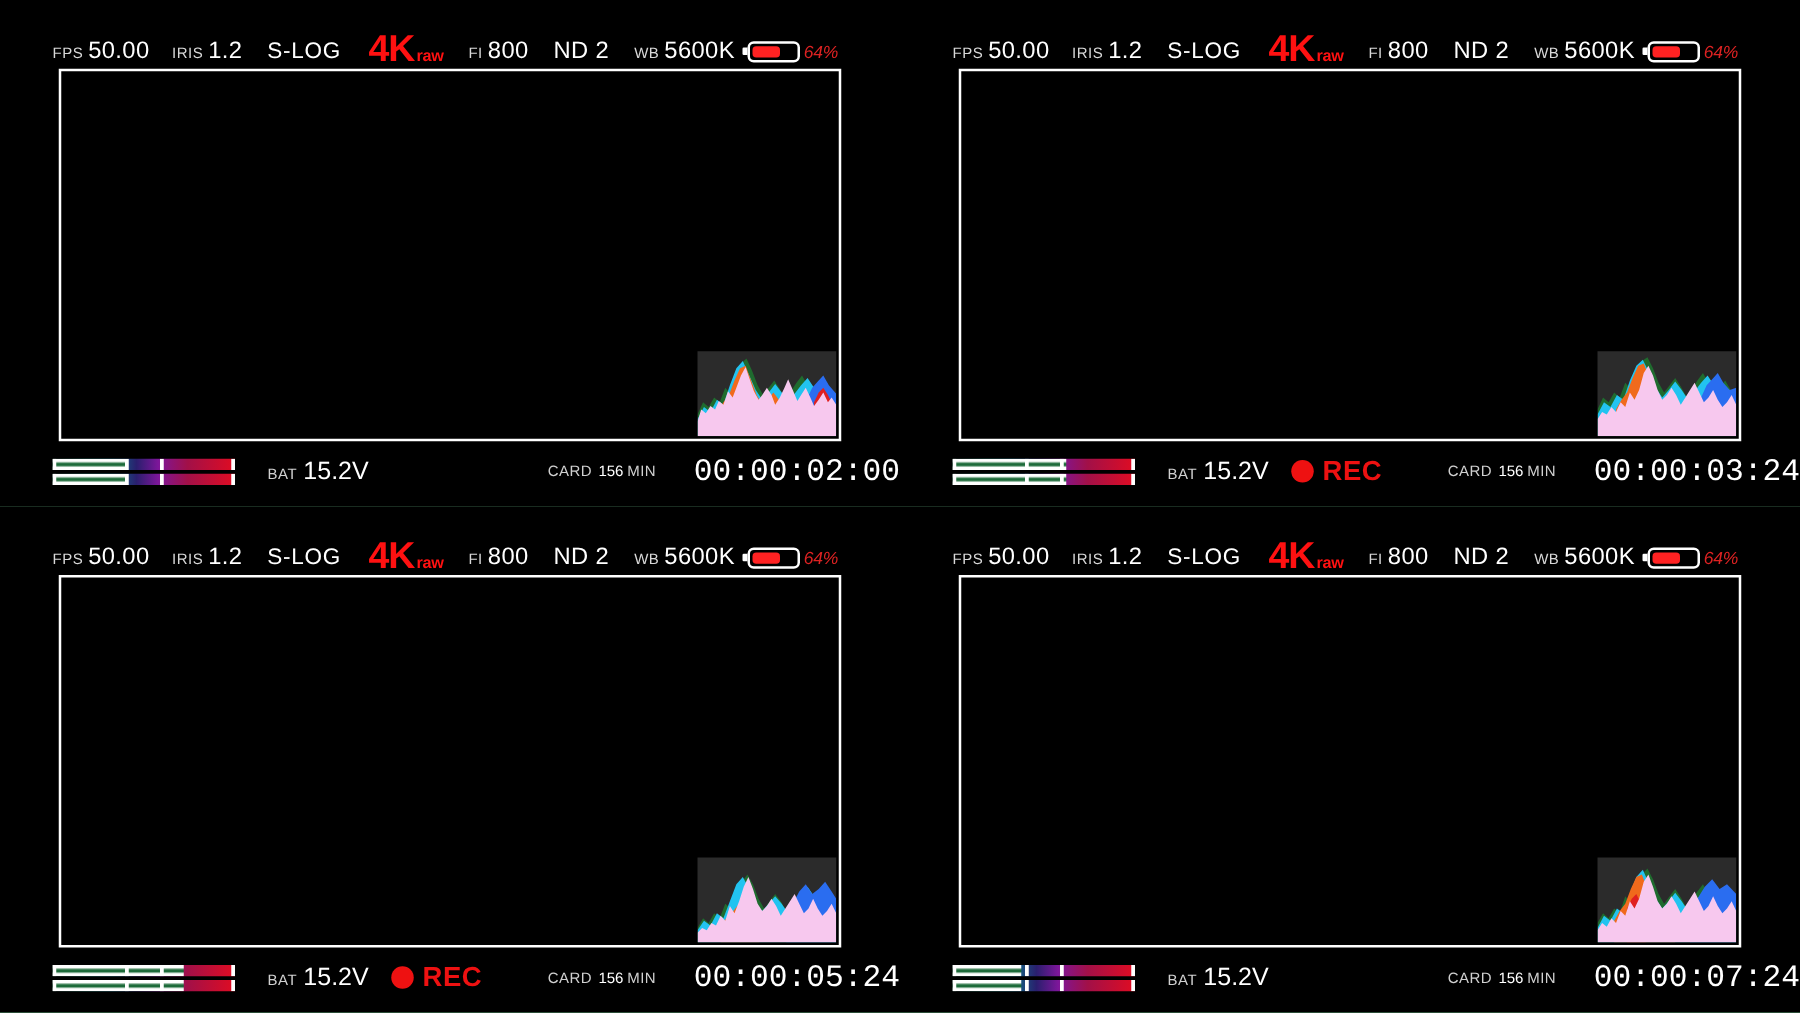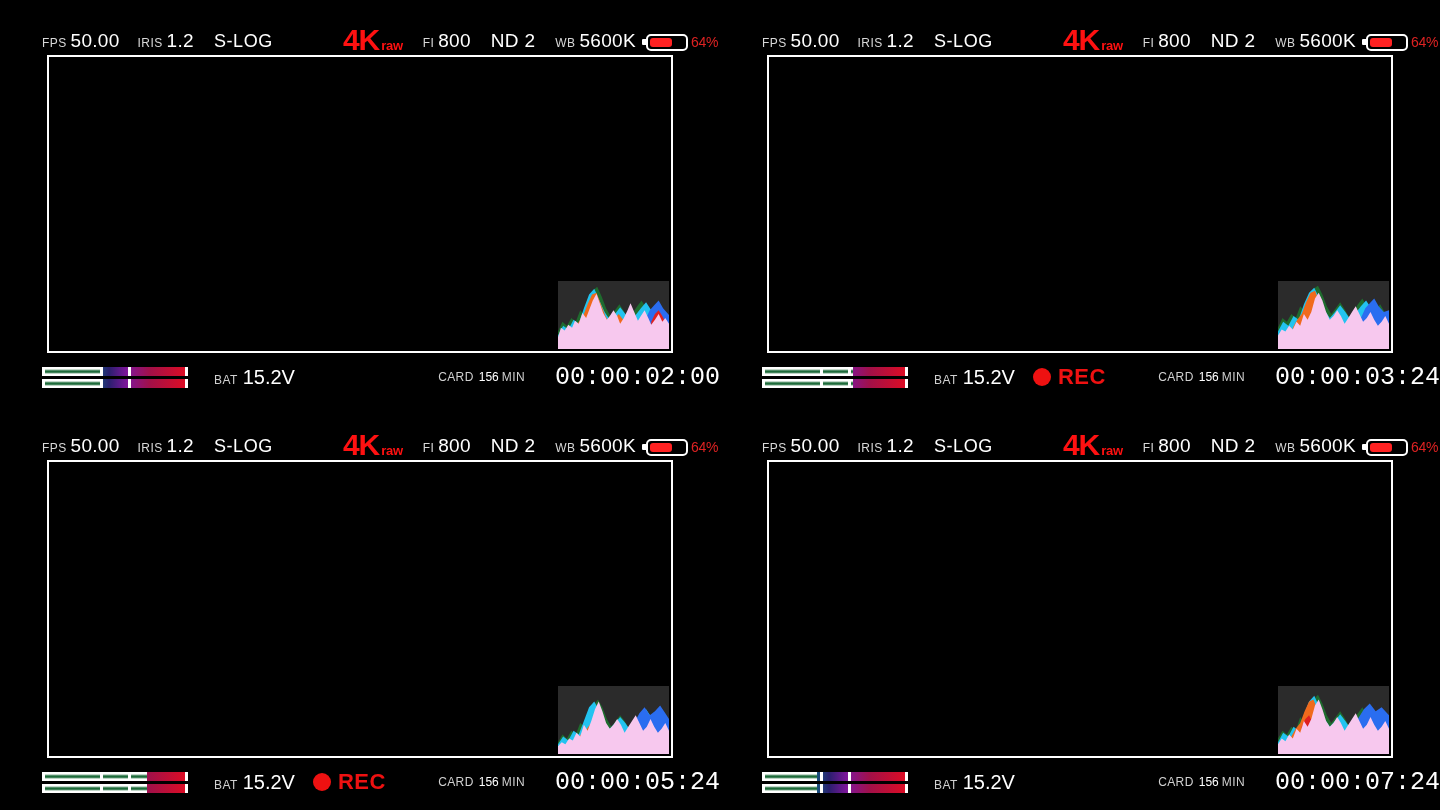--- a/index.html
+++ b/index.html
@@ -46,37 +46,36 @@
   .val-slog {
     color:#ffffff;
     font-size:18px;
     letter-spacing:0.6px;
   }
 
   
   .fourk {
     display:flex; align-items:baseline;
     color:#ff1111;
-    margin-left:48px;
   }
   .fourk .big {
     font-size:30px;
     font-weight:bold;
     letter-spacing:-1px;
     line-height:1;
   }
   .fourk .small {
     font-size:13px;
     font-weight:bold;
     margin-left:2px;
     letter-spacing:-0.3px;
   }
 
   
-  .battery-wrap { display:flex; align-items:center; }
+  .battery-wrap { display:flex; align-items:center;font-style:italic; }
   .bat-nub {
     width:4px; height:6px;
     background:#ffffff;
     border-radius:1px 0 0 1px;
   }
   .bat-body {
     width:42px; height:17px;
     border:2px solid #ffffff;
     border-radius:5px;
     padding:2px;

